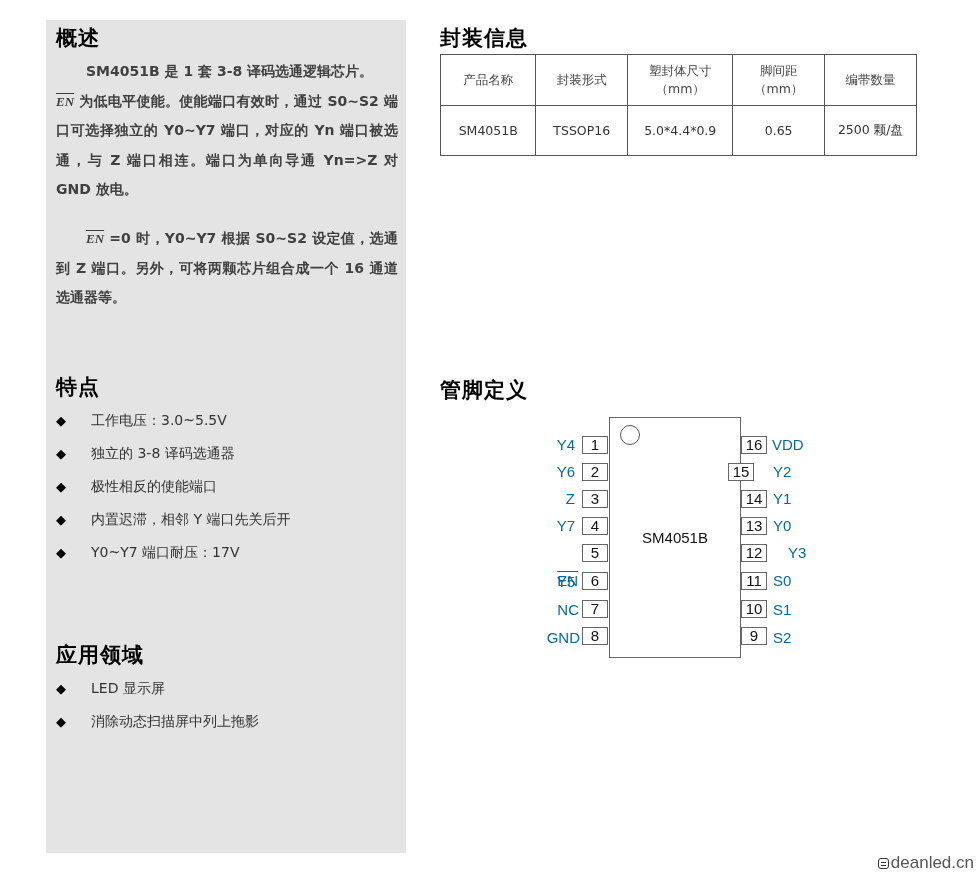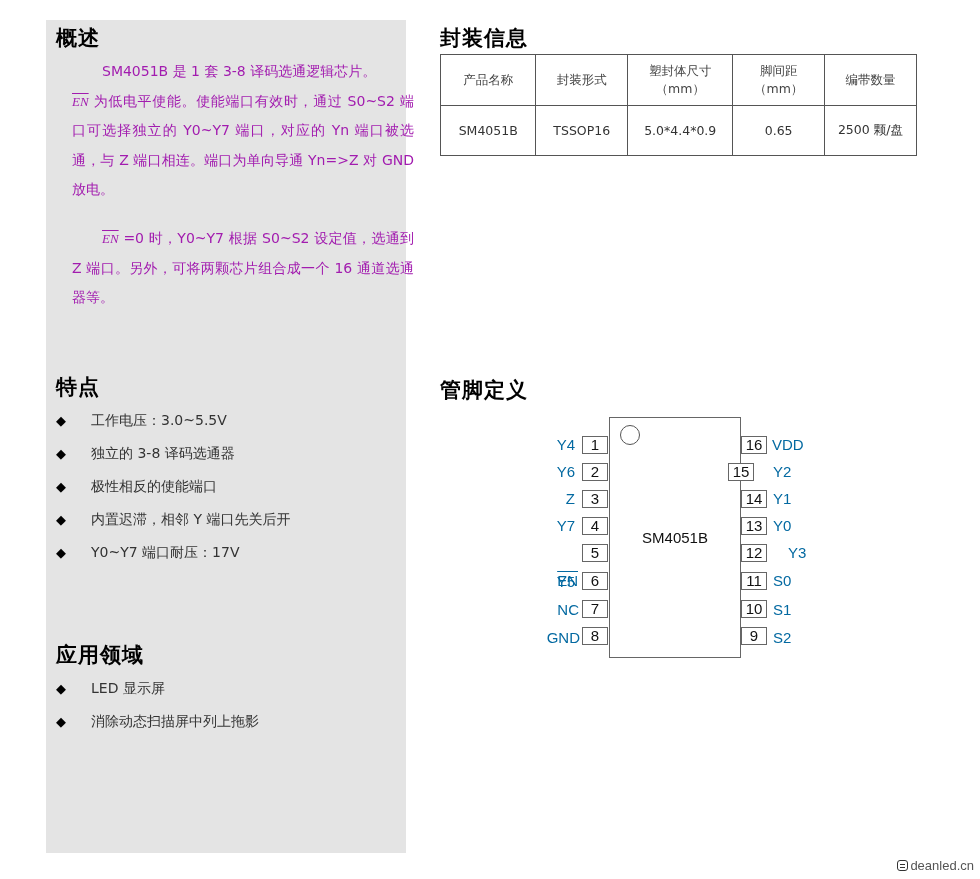--- a/index.html
+++ b/index.html
@@ -10,23 +10,23 @@
   }
   .left-panel {
     position: absolute; left: 46px; top: 20px; width: 360px; height: 833px;
     background: #e4e4e4;
   }
   .section-title {
     position: absolute; font-size: 21px; font-weight: bold; color: #000;
     letter-spacing: 1px; line-height: 28px;
   }
   .para {
-    position: absolute; left: 72px; width: 342px;
-    font-size: 14px; line-height: 29.5px; color: #a21caf;
-    text-align: justify; text-align-last: left;
+    position: absolute; left: 56px; width: 342px;
+    font-size: 14px; line-height: 29.5px; color: #404040;
+    text-align: justify; text-align-last: left; font-weight: bold;
   }
   .para .ind { display: inline-block; width: 30px; }
   .ov {
     text-decoration: overline; font-family: "Liberation Serif", serif; font-style: italic;
     font-size: 13px;
   }
   .bullets { position: absolute; left: 56px; margin: 0; padding: 0; list-style: none; }
   .bullets li { height: 33px; line-height: 33px; font-size: 14px; color: #333; display: flex; align-items: center; }
   .bullets .dia { width: 35px; font-size: 13px; color: #000; }
   table.pkg {
@@ -49,21 +49,21 @@
   .ic-name { position: absolute; left: 609px; width: 132px; top: 529px; text-align: center; font-size: 15px; color: #111; font-family: "Liberation Sans", sans-serif; }
   .pin-box {
     position: absolute; width: 26px; height: 18px; border: 1px solid #666; box-sizing: border-box;
     background: #fff; font-size: 15px; line-height: 16px; text-align: center; color: #111;
     font-family: "Liberation Sans", sans-serif;
   }
   .pin-label { position: absolute; font-size: 15px; line-height: 18px; color: #0369a1; font-family: "Liberation Sans", sans-serif; }
   .pin-label.left { text-align: right; width: 40px; }
   .pin-label.over { text-decoration: overline; }
   .watermark {
-    position: absolute; right: 6px; bottom: 6px; font-size: 13px; color: #555;
+    position: absolute; right: 6px; bottom: 6px; font-size: 17px; color: #555;
     font-family: "Liberation Sans", sans-serif; display: flex; align-items: center; gap: 2px;
   }
   .wm-icon {
     display: inline-block; width: 11px; height: 11px; border: 1.5px solid #333; border-radius: 3px;
     position: relative; box-sizing: border-box;
   }
   .wm-icon::after { content: ""; position: absolute; left: 2px; top: 3px; width: 5px; height: 2px; border-top: 1.5px solid #333; border-bottom: 1.5px solid #333; }
 </style>
 </head>
 <body>

